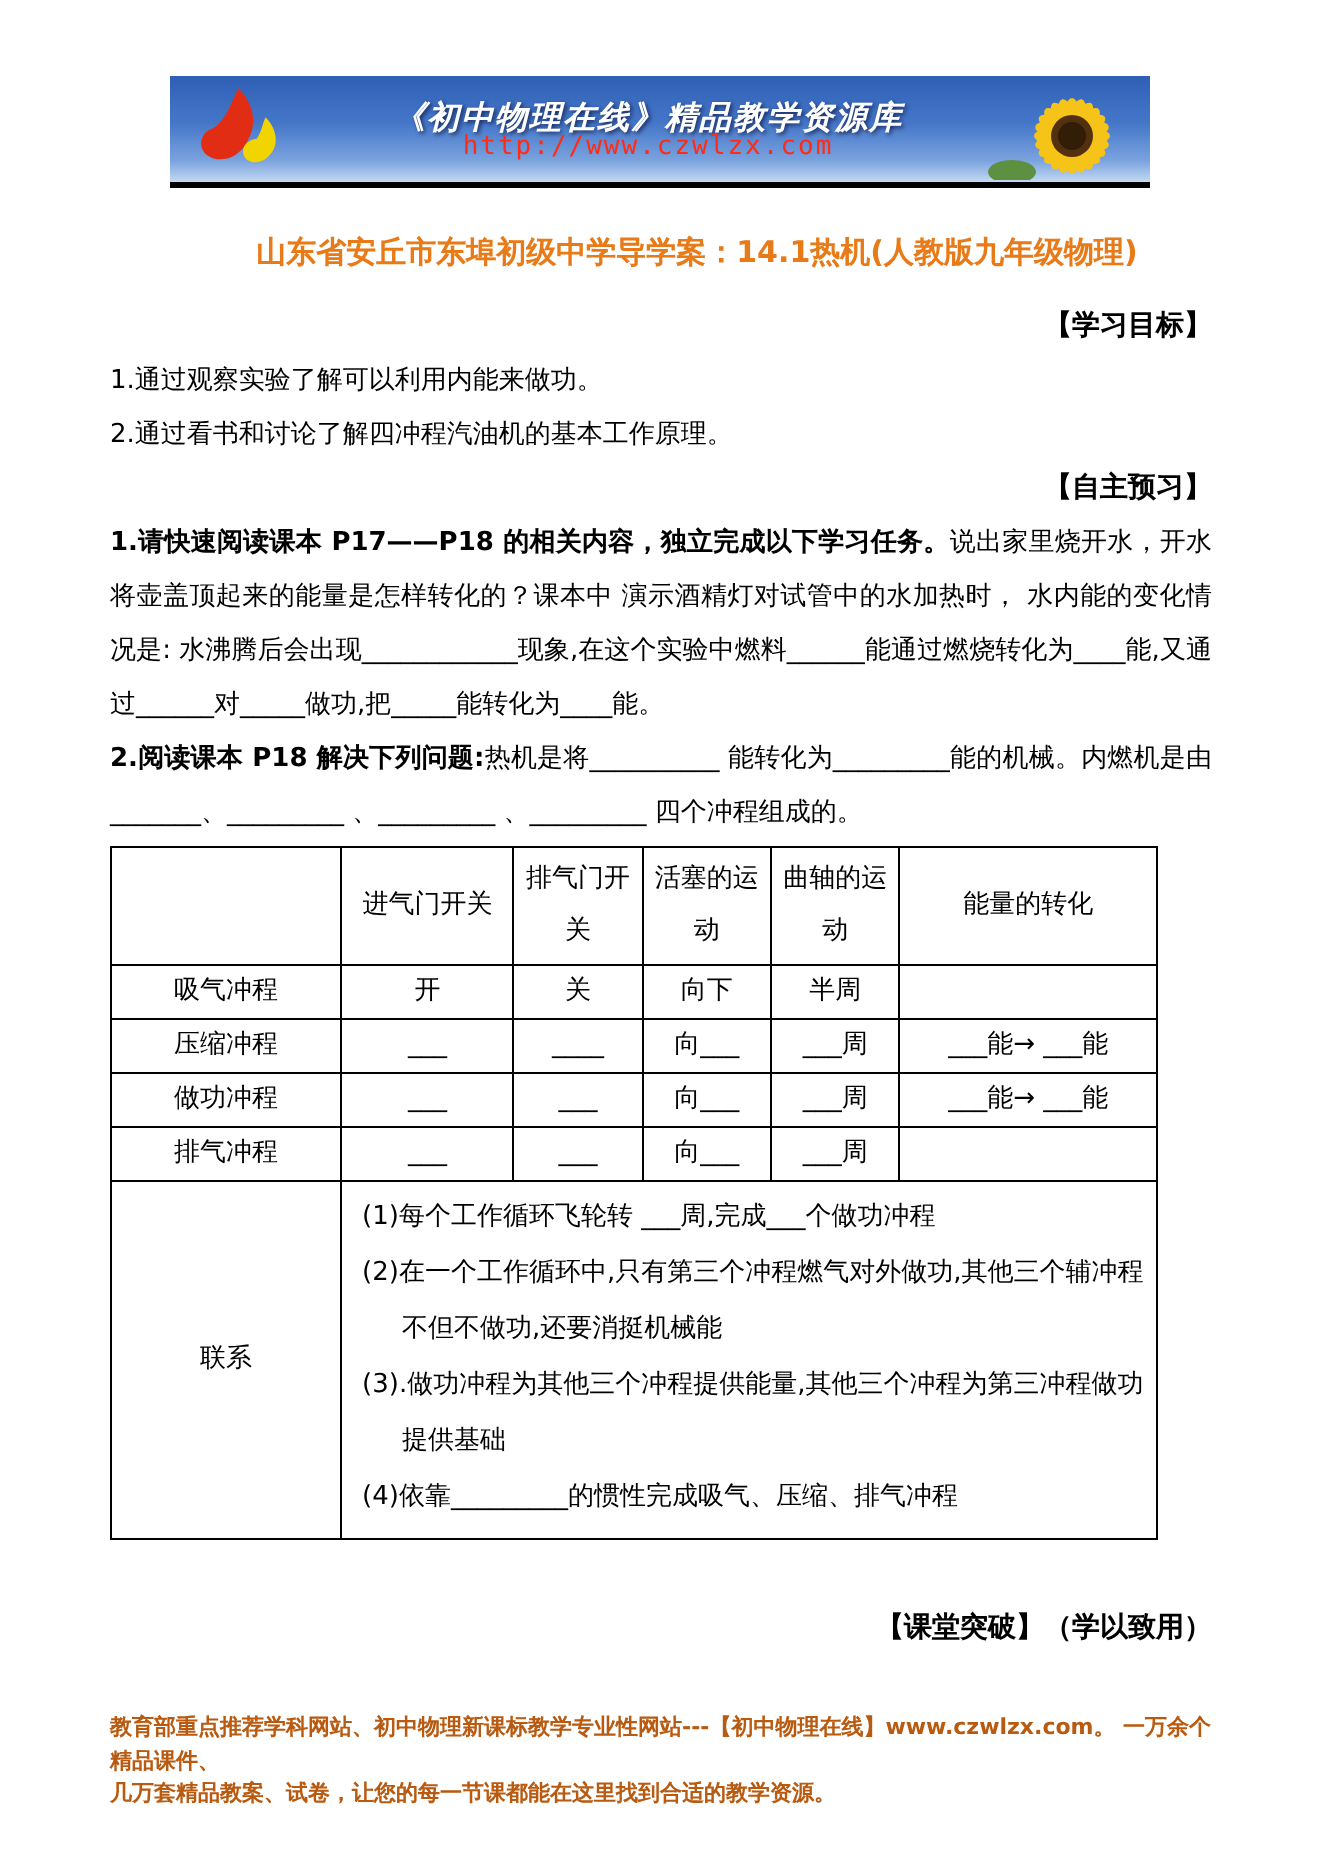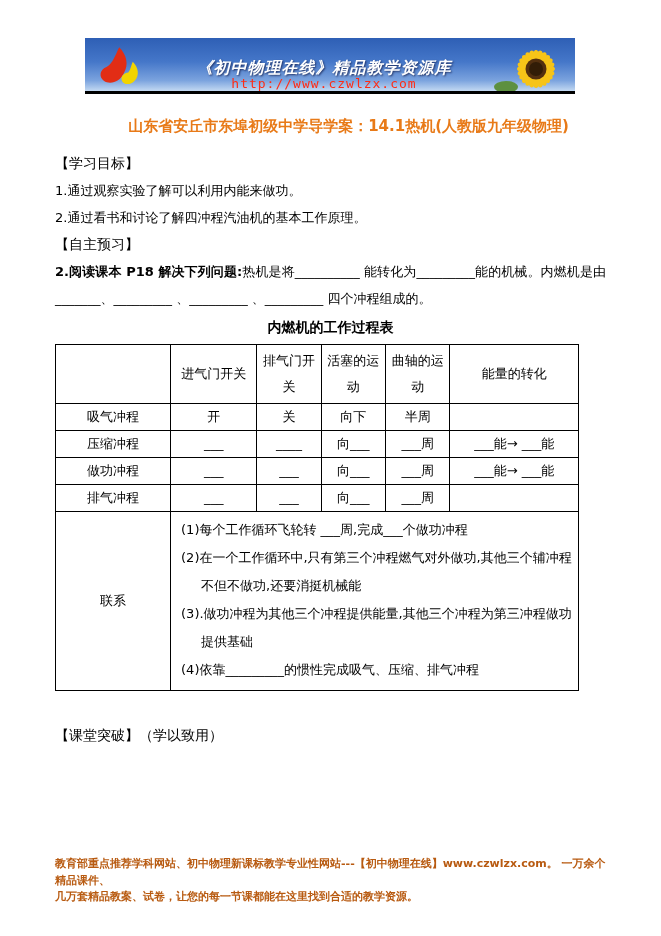--- a/index.html
+++ b/index.html
@@ -12,21 +12,21 @@
     color:#000;
     overflow:hidden;
   }
   
   .banner-wrap{
     position:absolute;left:85px;top:38px;width:490px;
     border-bottom:3px solid #000;
   }
   .banner{
     height:53px;
-    display:flex;align-items:flex-end;
+    display:flex;align-items:center;
     background:linear-gradient(180deg,#2e5fb5 0%,#4577c9 45%,#7ba3de 80%,#c3d9f2 100%);
     overflow:hidden;
   }
   .logo-box{width:72px;flex:0 0 72px;display:flex;justify-content:center;}
   .banner-center{flex:1;text-align:center;line-height:1.1;padding-top:2px;}
   .site-name{
     color:#fff;font-weight:bold;font-style:italic;
     font-size:16px;letter-spacing:1px;
     text-shadow:1px 1px 2px rgba(0,0,40,.65);
     white-space:nowrap;
@@ -43,21 +43,21 @@
     margin:18px;text-align:center;
     color:#e87a18;font-size:15px;font-weight:bold;
     white-space:nowrap;
   }
   
   .content{
     position:absolute;top:150px;left:55px;width:551px;
     font-size:13px;line-height:27px;
   }
   .content p{margin:0;}
-  .heading{font-weight:normal;font-size:14px;}
+  .heading{font-weight:bold;font-size:14px;text-align:right;}
   .para{text-align:justify;}
   .b{font-weight:bold;}
   .table-title{text-align:center;font-weight:bold;font-size:14px;margin-top:2px !important;}
   
   table.process-table{
     width:524px;border-collapse:collapse;margin-top:3px;
     table-layout:fixed;
   }
   .process-table th,.process-table td{
     border:1px solid #000;
@@ -128,24 +128,24 @@
   <h1 class="doc-title">山东省安丘市东埠初级中学导学案：14.1热机(人教版九年级物理)</h1>
 
   <div class="content">
 
     <p class="heading">【学习目标】</p>
     <p class="line">1.通过观察实验了解可以利用内能来做功。</p>
     <p class="line">2.通过看书和讨论了解四冲程汽油机的基本工作原理。</p>
 
     <p class="heading">【自主预习】</p>
 
+    <p class="para"><span class="b">1.请快速阅读课本 P17——P18 的相关内容，独立完成以下学习任务。</span><span>说出家里烧开水，开水将壶盖顶起来的能量是怎样转化的？课本中 演示酒精灯对试管中的水加热时， 水内能的变化情况是: 水沸腾后会出现____________现象,在这个实验中燃料______能通过燃烧转化为____能,又通过______对_____做功,把_____能转化为____能。</span></p>
 
     <p class="para"><span class="b">2.阅读课本 P18 解决下列问题:</span><span>热机是将__________ 能转化为_________能的机械。内燃机是由_______、_________ 、_________ 、_________ 四个冲程组成的。</span></p>
 
-    <p class="table-title">内燃机的工作过程表</p>
 
     <table class="process-table">
       <colgroup>
         <col style="width:22%">
           <col style="width:16.5%">
           <col style="width:12.3%">
         <col style="width:12.3%">
           <col style="width:12.3%">
           <col style="width:24.6%">
       </colgroup>

